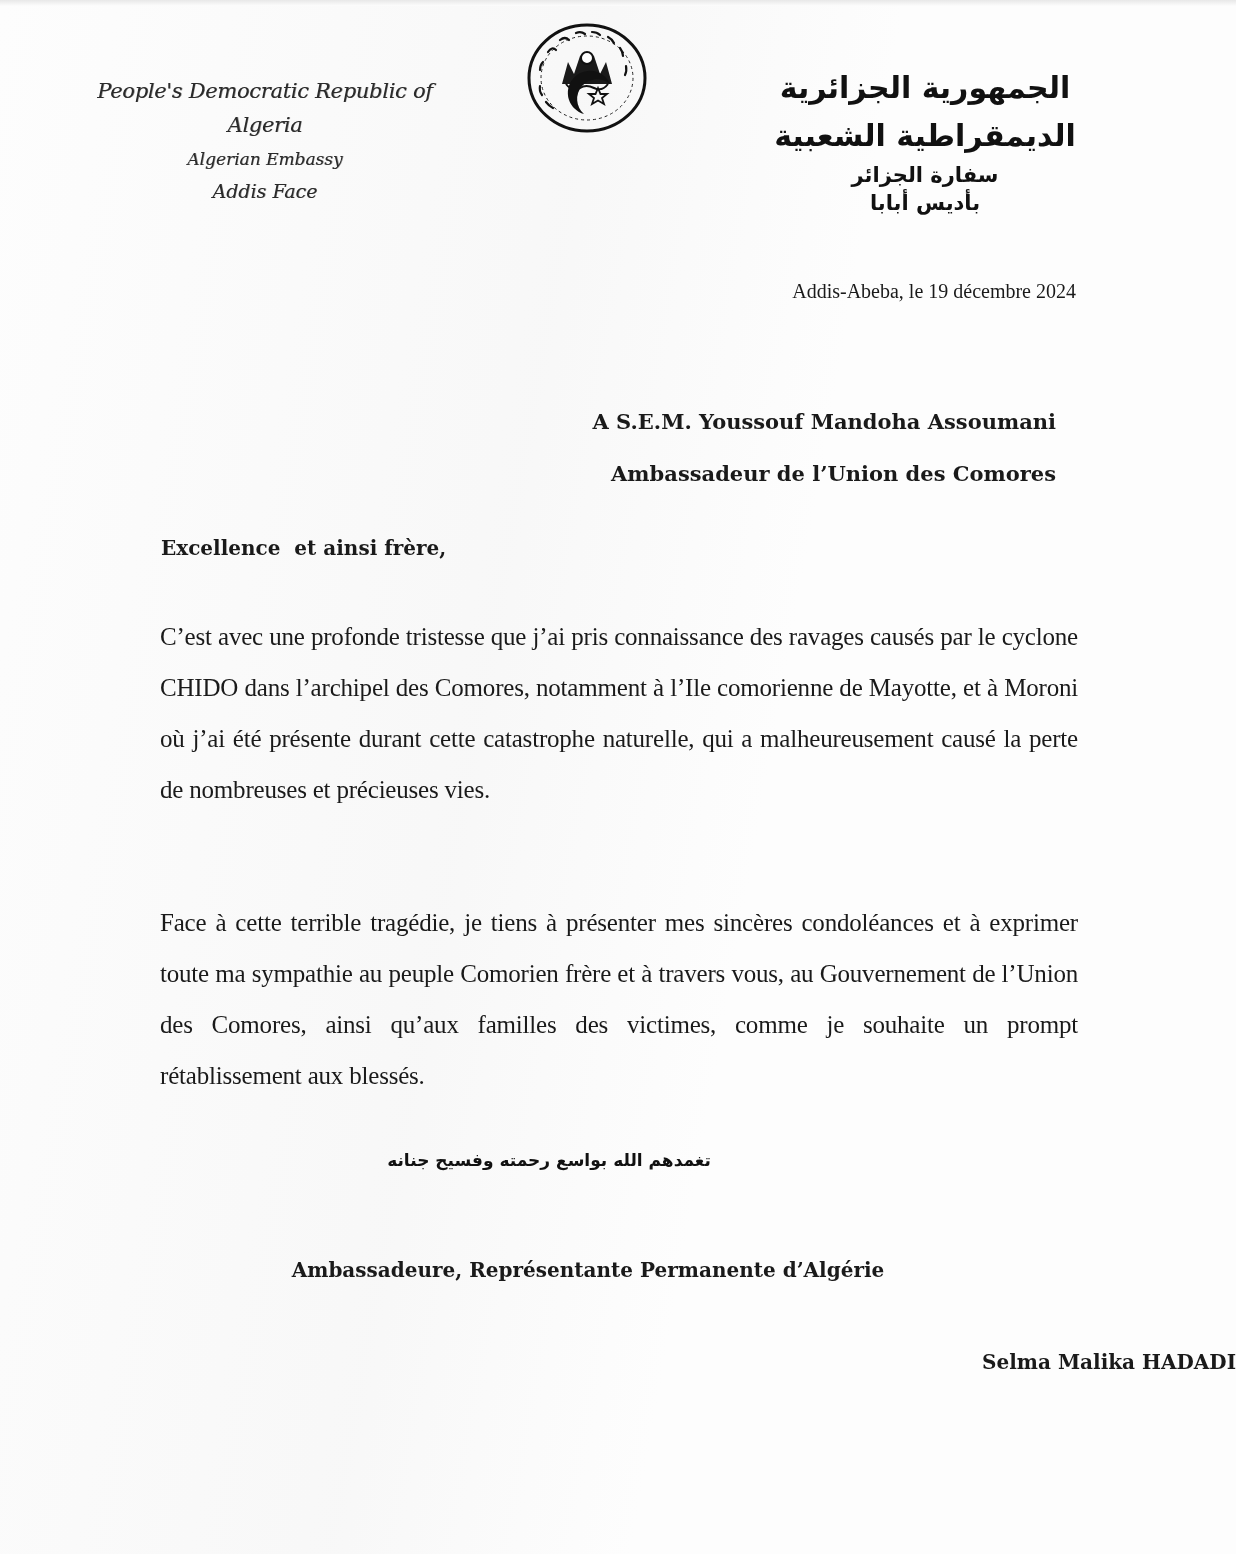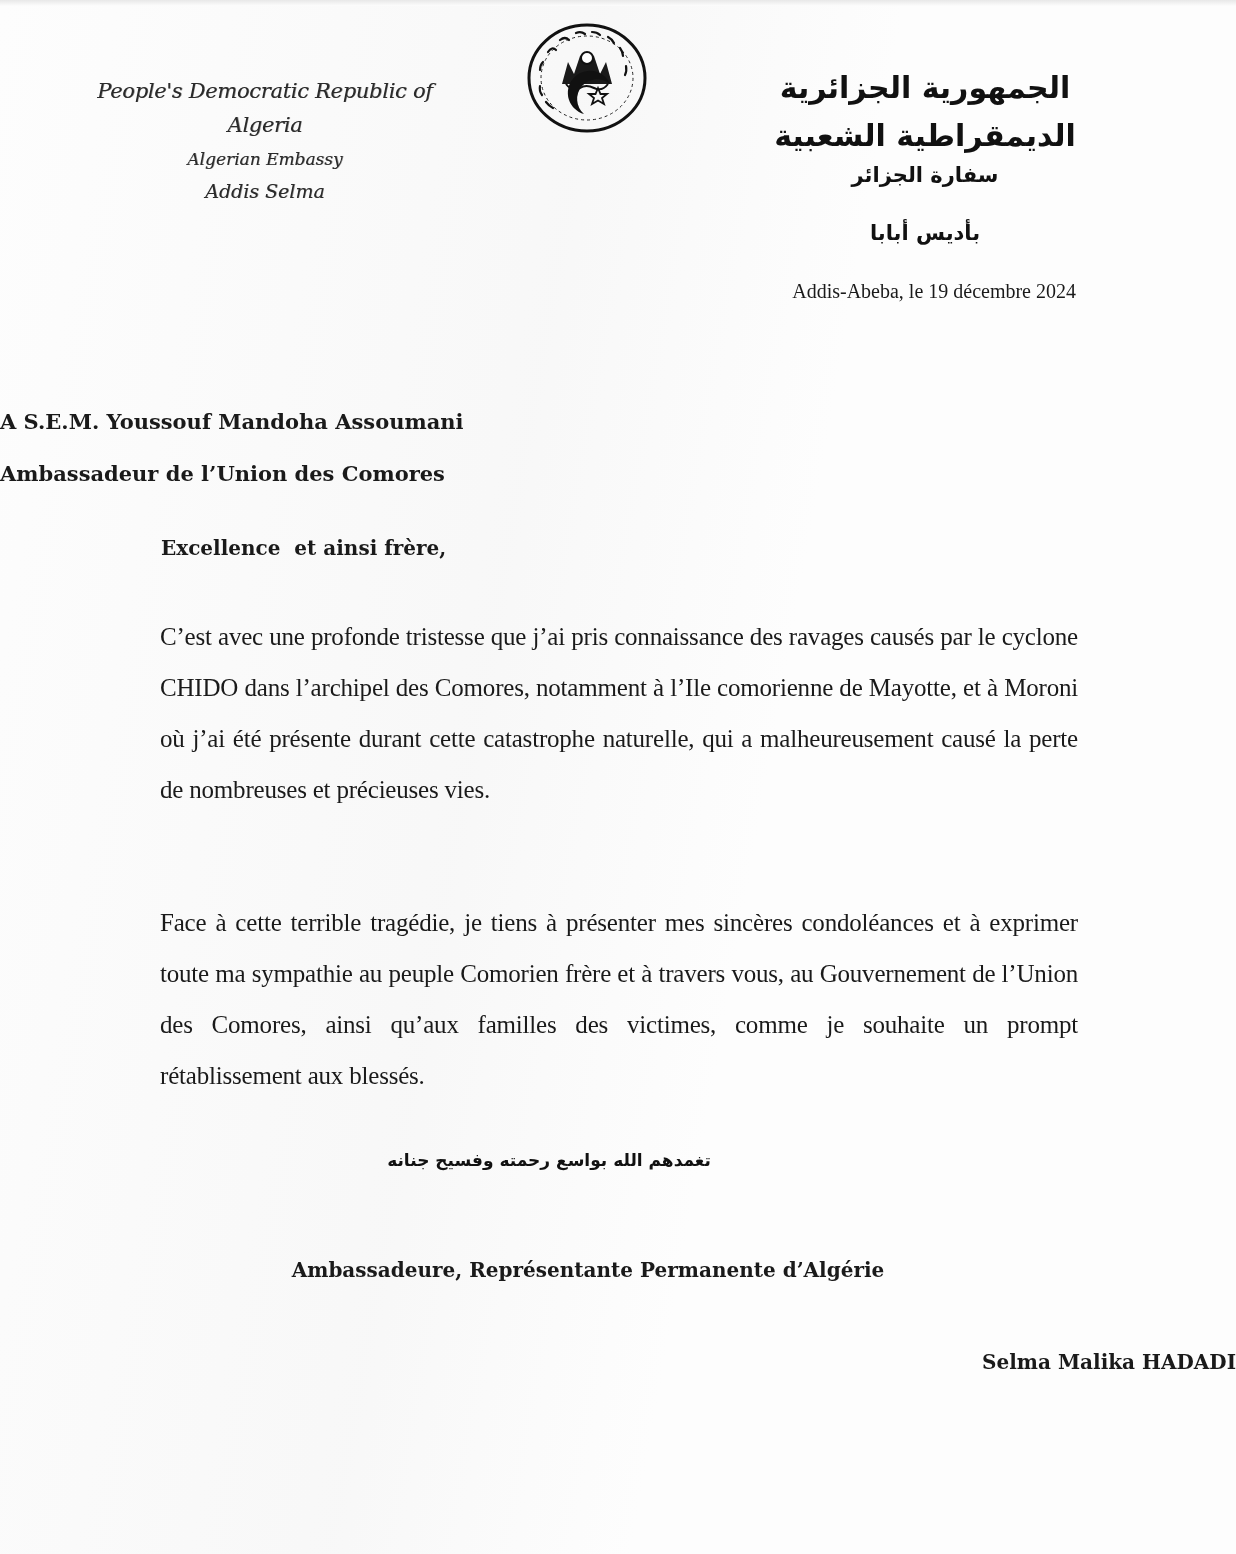--- a/index.html
+++ b/index.html
@@ -59,39 +59,39 @@
       top: 64px;
       width: 370px;
       text-align: center;
       font-family: "DejaVu Sans", sans-serif;
       font-weight: bold;
       color: #111;
       direction: rtl;
     }
     .lh-right .a1 { font-size: 30px; line-height: 48px; letter-spacing: -1px; }
     .lh-right .a2 { font-size: 21px; line-height: 30px; }
-    .lh-right .a3 { font-size: 21px; line-height: 26px; margin-top: 30px; }
+    .lh-right .a3 { font-size: 21px; line-height: 26px; }
 
     
     .date {
       position: absolute;
       right: 160px;
       top: 280px;
       font-family: "Liberation Serif", serif;
       font-size: 20px;
       color: #1a1a1a;
     }
 
     
     .recipient {
       position: absolute;
       left: 0;
       width: 1056px;
       top: 396px;
-      text-align: left;
+      text-align: right;
       font-family: "DejaVu Serif", serif;
       font-weight: bold;
       font-size: 21px;
       color: #1a1a1a;
     }
     .recipient div { line-height: 52px; }
 
     
     .salutation {
       position: absolute;
@@ -159,21 +159,21 @@
   </style>
 </head>
 <body>
 
 <div class="page">
   <div class="topstrip"></div>
 
   <div class="lh-left">
     <div class="l1">People's Democratic Republic of Algeria</div>
     <div class="l2">Algerian Embassy</div>
-    <div class="l3">Addis Selma</div>
+    <div class="l3">Addis Face</div>
   </div>
 
   <div class="emblem">
     <svg width="122" height="112" viewBox="0 0 122 112">
       <ellipse cx="61" cy="56" rx="58" ry="53" fill="none" stroke="#111" stroke-width="3"></ellipse>
       <ellipse cx="61" cy="56" rx="46" ry="42" fill="none" stroke="#222" stroke-width="1" stroke-dasharray="3 3"></ellipse>
 
       <g stroke="#111" stroke-width="2.2" fill="none" stroke-linecap="round">
         <path d="M22 30 q4 -6 8 -2"></path>
         <path d="M34 18 q5 -4 9 0"></path>

